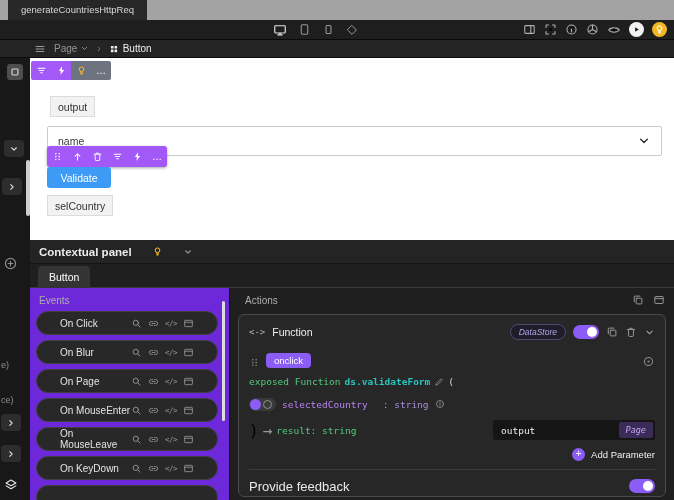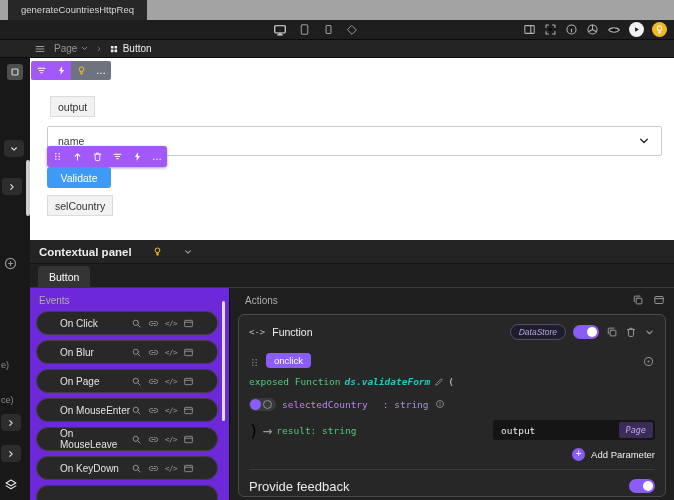--- a/index.html
+++ b/index.html
@@ -96,21 +96,21 @@
   .fc-title { color:#f0f0f0; font-size:10.5px; }
   .badge-ds { font-size:8.5px; font-style:italic; color:#b4a4e6; background:#201d2b; border:1px solid #534870;
               border-radius:9px; padding:2px 8px; }
   .toggle { width:26px; height:14px; border-radius:8px; background:#8b5cf6; position:relative; flex:none; }
   .toggle::after { content:""; position:absolute; top:2px; right:2px; width:10px; height:10px; border-radius:50%; background:#ffffff; }
   .hic { color:#9a9a9a; }
   .fc-row2 { display:flex; align-items:flex-end; gap:6px; margin-top:8px; height:18px; color:#8a8a8a; }
   .pill-onclick { background:#8b5cf6; color:#fff; font-size:9.5px; padding:2px 8px; border-radius:4px; }
   .fc-code { margin-top:8px; font-size:9.5px; color:#d8d8d8; display:flex; align-items:center; gap:4px; }
   .kw { color:#53c97e; }
-  .fname { color:#29c5bd; font-weight:700;font-style:italic; }
+  .fname { color:#29c5bd; font-weight:700; }
   .fc-param { margin-top:7px; display:flex; align-items:center; gap:6px; height:20px; }
   .mini-toggle { width:27px; height:13px; background:#3a3a3a; border-radius:7px; display:flex; align-items:center; padding:0 1px; flex:none; }
   .mini-toggle .d1 { width:11px; height:11px; border-radius:50%; background:#8b5cf6; }
   .mini-toggle .d2 { width:9px; height:9px; border-radius:50%; border:1.4px solid #8f8f8f; margin-left:2px; }
   .pname { color:#bb82f2; font-size:9.5px; }
   .ptype { color:#a98fd6; font-size:9.5px;margin-left:9px; }
   .iinfo { color:#8f8f8f; }
   .vbox { margin-left:auto; width:162px; height:20px; background:#151515; border-radius:3px; display:flex; align-items:center;
           padding:1px 2px 1px 8px; }
   .vbox .vtext { flex:1; color:#ececec; font-size:9.5px; white-space:nowrap; overflow:hidden; }

